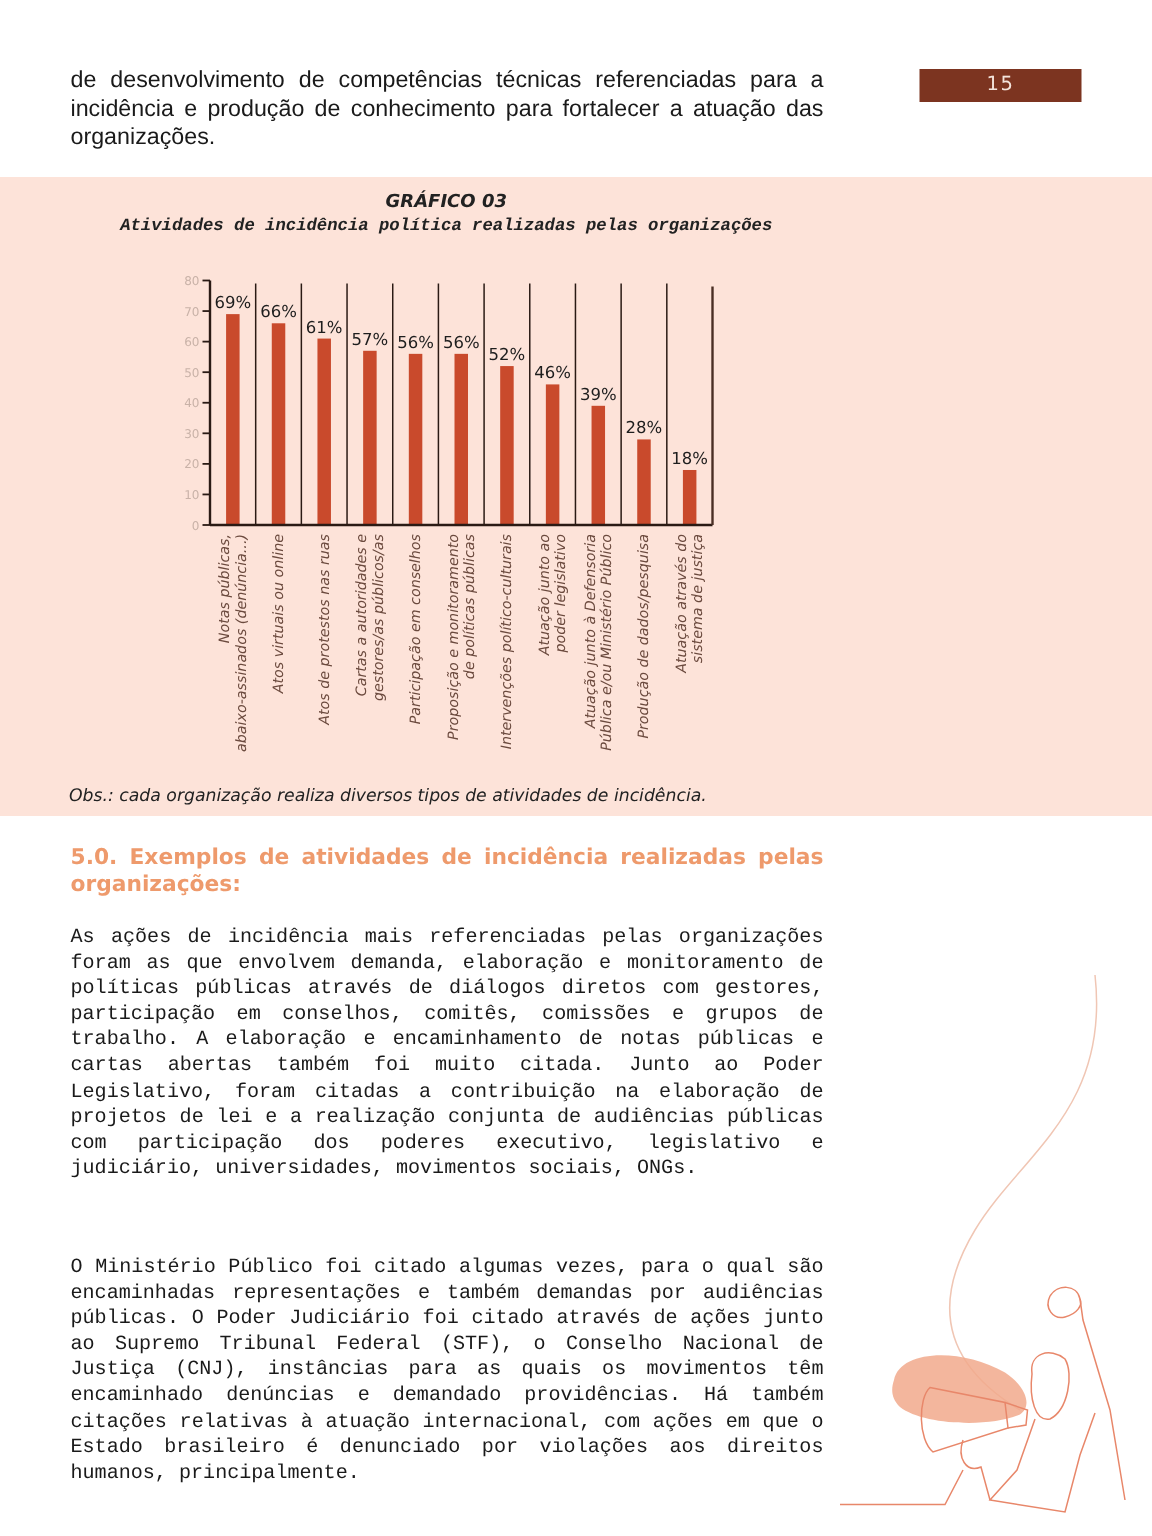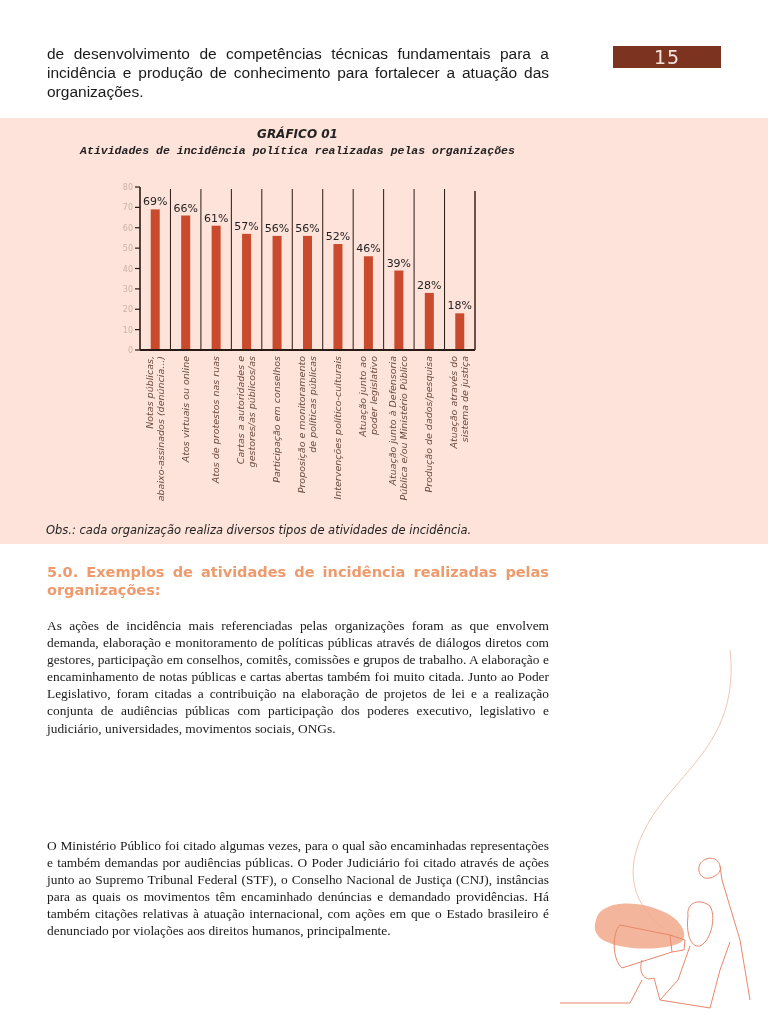--- a/index.html
+++ b/index.html
@@ -7,21 +7,21 @@
   body { position: relative; font-family: "DejaVu Sans", sans-serif; color: #1e1e1e; }
 
   .intro {
     position: absolute; left: 47px; top: 44px; width: 502px;
     font-family: "Liberation Sans", sans-serif; font-size: 15.5px; line-height: 19px;
     text-align: justify; color: #1a1a1a;
   }
   .page-num {
     position: absolute; left: 613px; top: 46px; width: 108px; height: 22px;
     background: #7c3420; color: #f4e4dc; text-align: center;
-    font-family: "DejaVu Sans", sans-serif; font-size: 19px; line-height: 22px; letter-spacing: 1px;
+    font-family: "DejaVu Sans", sans-serif; font-size: 13px; line-height: 22px; letter-spacing: 1px;
   }
 
   .chart-band {
     position: absolute; left: 0; top: 118px; width: 768px; height: 426px;
     background: #fde3d9;
   }
   .chart-title {
     position: absolute; left: 0; top: 127px; width: 595px; text-align: center;
     font-family: "DejaVu Sans", sans-serif; font-style: italic; font-weight: bold;
     font-size: 12px; color: #222;
@@ -37,36 +37,36 @@
     font-family: "DejaVu Sans", sans-serif; font-style: italic; font-size: 11.5px; color: #222; text-align: center;
   }
 
   .section-title {
     position: absolute; left: 47px; top: 563px; width: 502px;
     font-family: "DejaVu Sans", sans-serif; font-weight: bold; font-size: 14.5px; line-height: 18px;
     color: #ee9a6c; text-align: justify; text-align-last: left;
   }
   .para {
     position: absolute; left: 47px; width: 502px;
-    font-family: Liberation Serif, serif; font-size: 13.4px; line-height: 17.1px;
+    font-family: Liberation Mono, monospace; font-size: 13.4px; line-height: 17.1px;
     text-align: justify; color: #1a1a1a;
   }
   .para1 { top: 617px; }
   .para2 { top: 837px; }
 
   #illustration { position: absolute; left: 560px; top: 580px; }
 </style>
 </head>
 <body>
 
-<p class="intro">de desenvolvimento de competências técnicas fundamentais para a incidência e produção de conhecimento para fortalecer a atuação das organizações.</p>
+<p class="intro">de desenvolvimento de competências técnicas referenciadas para a incidência e produção de conhecimento para fortalecer a atuação das organizações.</p>
 <div class="page-num">15</div>
 
 <div class="chart-band"></div>
-<div class="chart-title">GRÁFICO 01</div>
+<div class="chart-title">GRÁFICO 03</div>
 <div class="chart-subtitle">Atividades de incidência política realizadas pelas organizações</div>
 
 <svg id="chart-svg" width="600" height="350" xmlns="http://www.w3.org/2000/svg">
   <g id="y-ticks">
       <line x1="135" x2="140" y1="180" y2="180" stroke="#2a1a14" stroke-width="1.2"></line>
       <text x="133" y="183" text-anchor="end" font-size="8" fill="#c9b2a8" font-family="DejaVu Sans, sans-serif">0</text>
       <line x1="135" x2="140" y1="159.625" y2="159.625" stroke="#2a1a14" stroke-width="1.2"></line>
       <text x="133" y="162.625" text-anchor="end" font-size="8" fill="#c9b2a8" font-family="DejaVu Sans, sans-serif">10</text>
       <line x1="135" x2="140" y1="139.25" y2="139.25" stroke="#2a1a14" stroke-width="1.2"></line>
       <text x="133" y="142.25" text-anchor="end" font-size="8" fill="#c9b2a8" font-family="DejaVu Sans, sans-serif">20</text>

